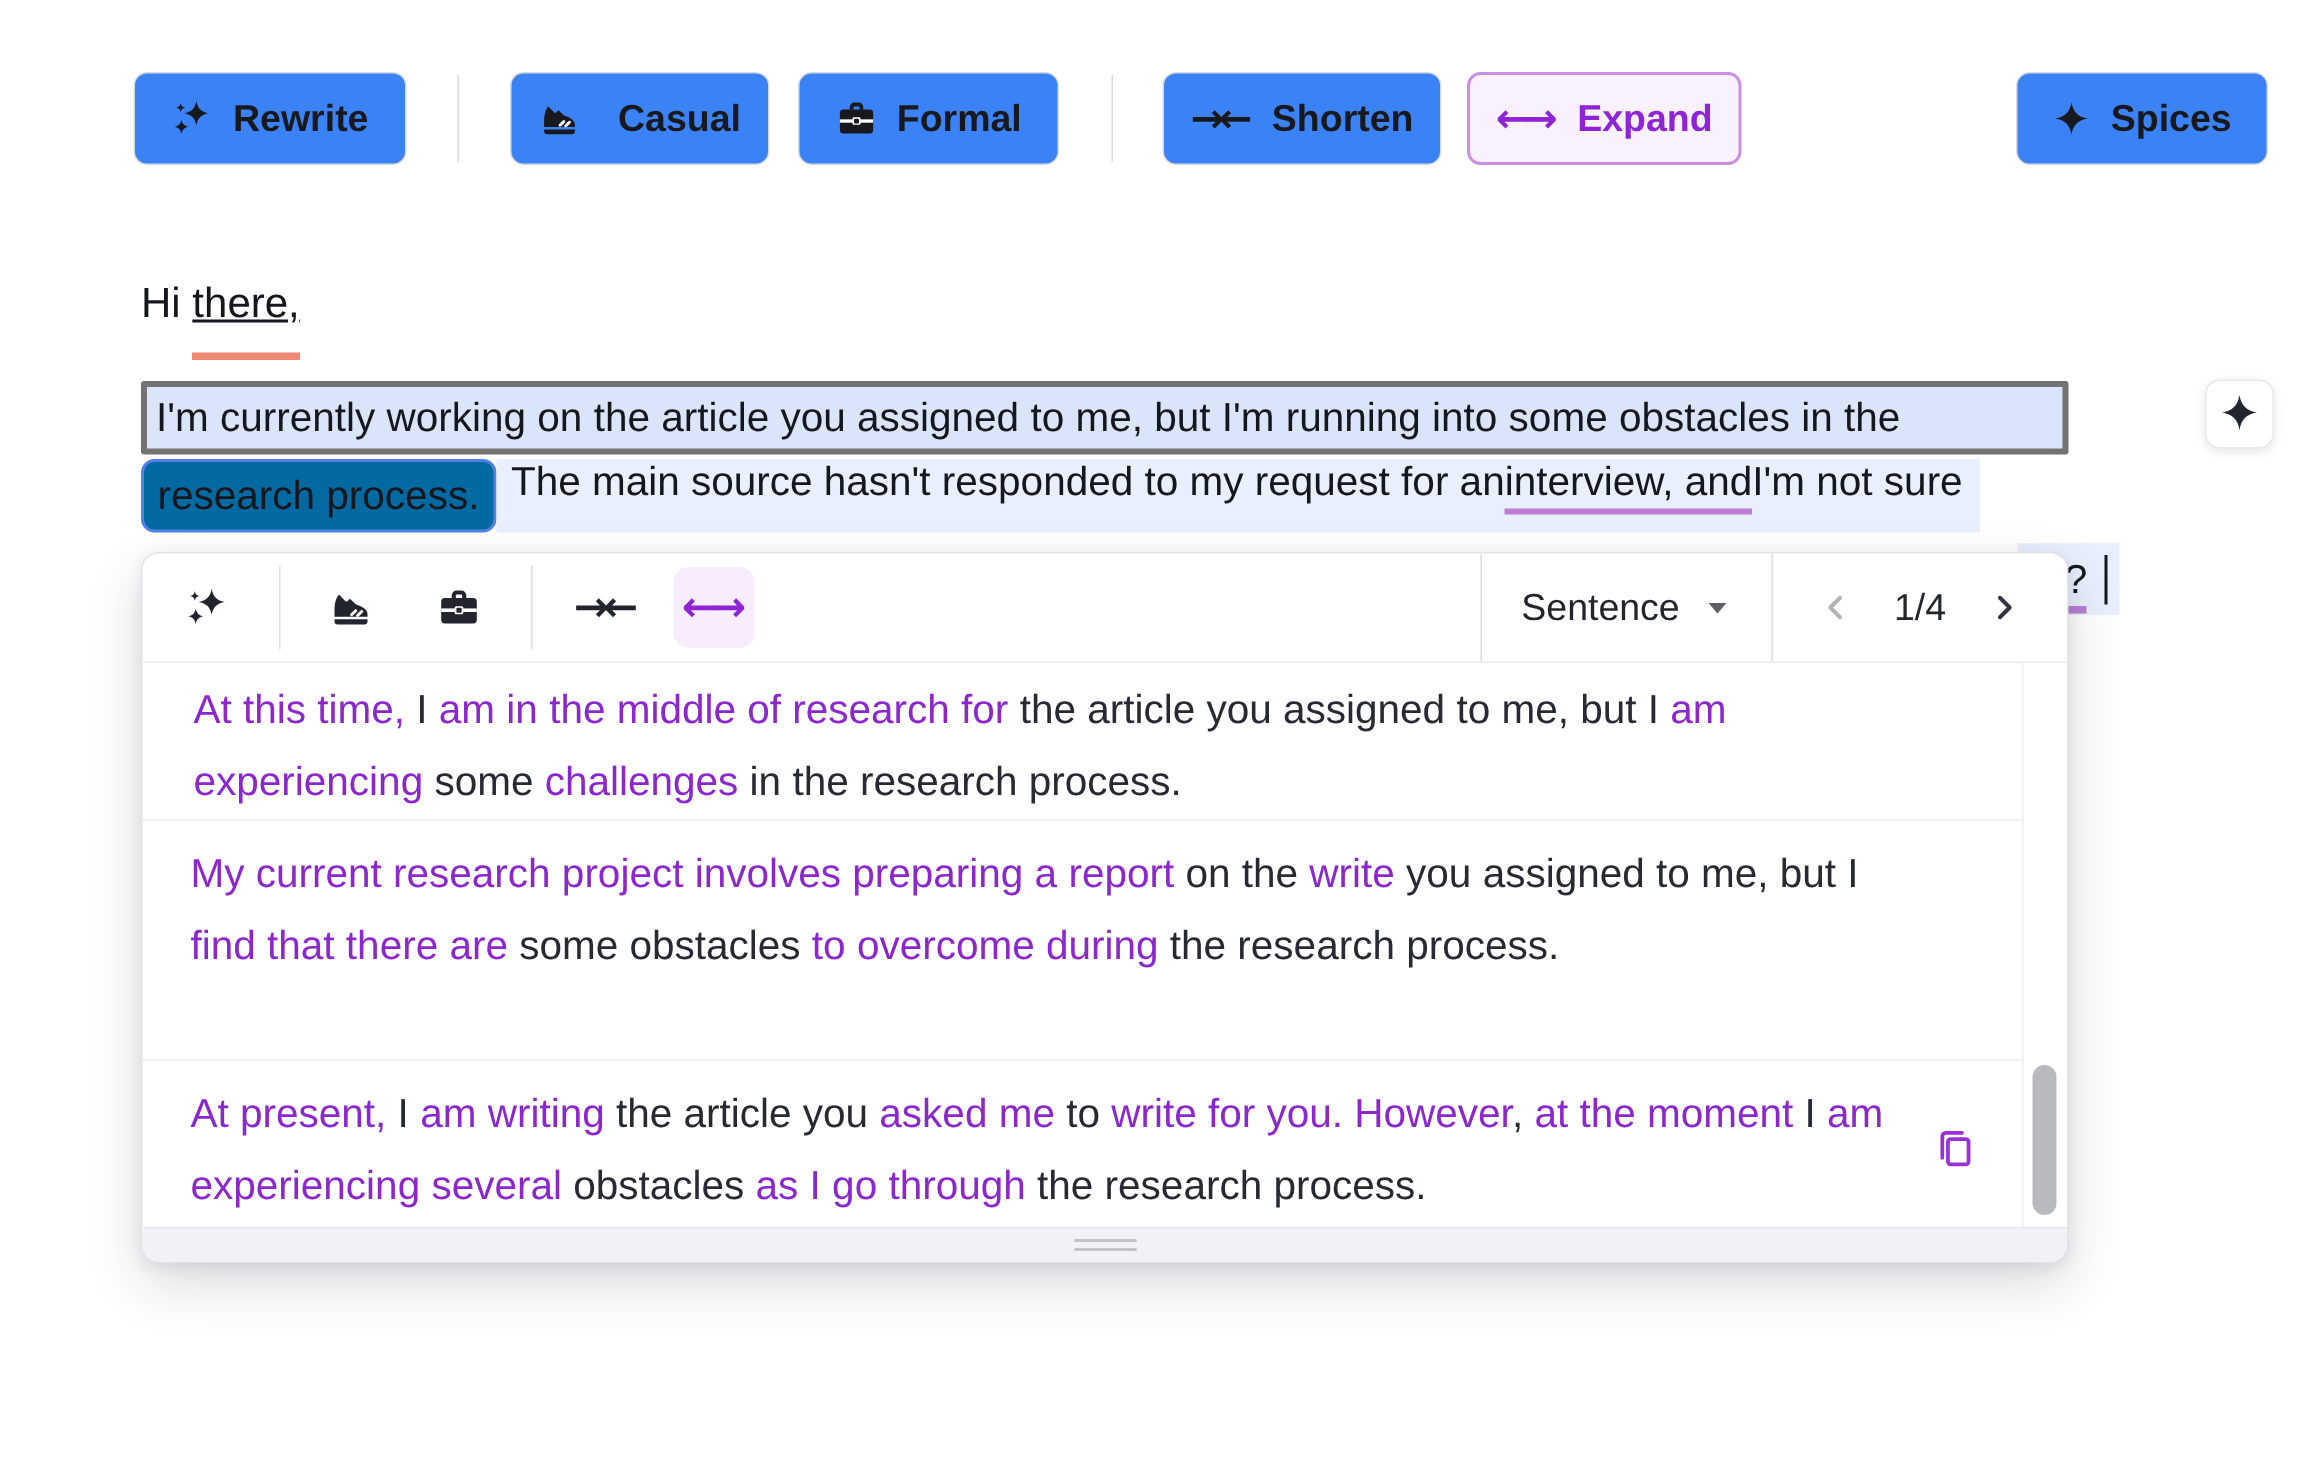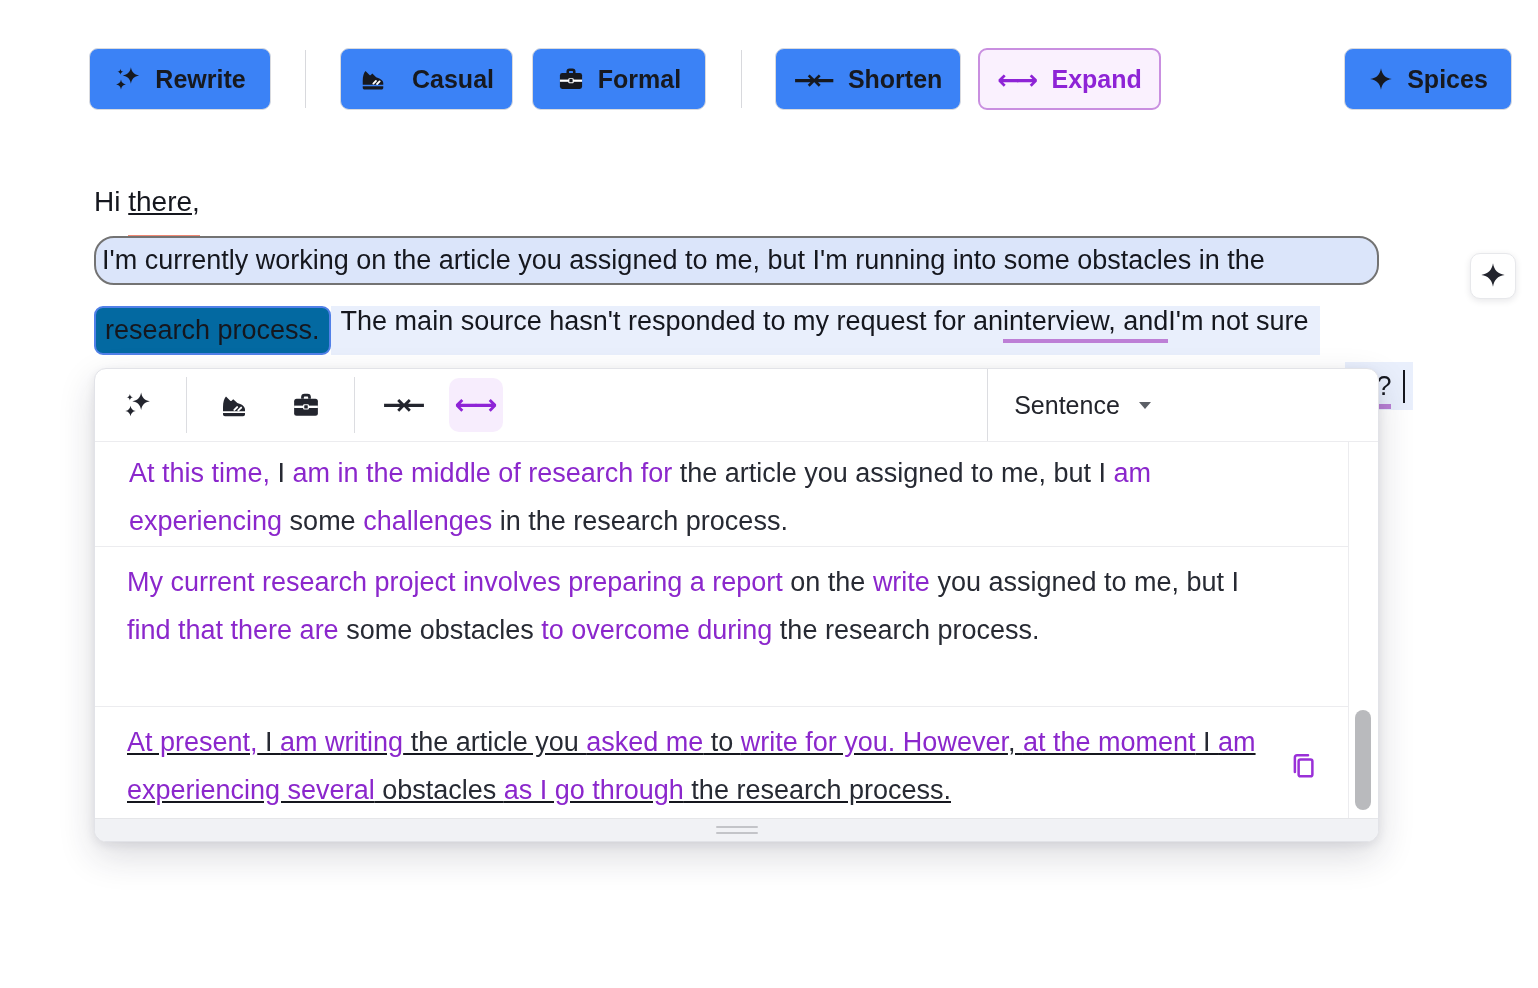--- a/index.html
+++ b/index.html
@@ -25,22 +25,22 @@
   #btn-spices{left:1344px;width:168px;}
   .tdivider{position:absolute;top:50px;width:1px;height:58px;background:#d8d9dd;}
   .ticon{display:flex;align-items:center;justify-content:center;}
   .arrow-glyph{font-family:"DejaVu Sans",sans-serif;font-weight:700;font-size:27px;letter-spacing:-4px;line-height:1;padding-right:4px;}
   #btn-expand .arrow-glyph{color:#8e24d6;}
 
   
   .greeting{position:absolute;left:94px;top:186px;font-size:28px;}
   .u-red{border-bottom:5px solid #ef8874;padding-bottom:18px;text-decoration:underline;}
   .sent-line1{
-    position:absolute;left:94px;top:236px;width:1285px;height:49px;box-sizing:border-box;
-    background:#dbe5fa;border:2px solid #737373;border-radius:20px;
+    position:absolute;left:94px;top:254px;width:1285px;height:49px;box-sizing:border-box;
+    background:#dbe5fa;border:4px solid #737373;border-radius:2px;
     display:flex;align-items:center;padding:0 6px;
     font-size:27px;white-space:nowrap;overflow:visible;
   }
   .doc-line2{position:absolute;left:94px;top:306px;height:49px;display:flex;align-items:stretch;font-size:27px;white-space:nowrap;}
   .sent-line2-box{
     box-sizing:border-box;background:#0369a1;border:2px solid #5180e8;border-radius:9px;
     display:flex;align-items:center;padding:0 9px;
   }
   .after-highlight{background:#e9effc;display:flex;align-items:flex-start;padding:0 12px 0 10px;}
   .u-purple{border-bottom:4px solid #bd7fd6;padding-bottom:2px;}
@@ -87,21 +87,21 @@
     border-left:1px solid #dcdde1;display:flex;align-items:center;justify-content:center;gap:26px;
     font-size:25px;color:#23252c;
   }
   .pager-btn{border:none;background:transparent;padding:0;display:flex;align-items:center;cursor:pointer;}
 
   .suggestion-area{flex:1;display:flex;min-height:0;}
   .suggestion-list{width:1254px;box-sizing:border-box;}
   .srow{box-sizing:border-box;position:relative;padding:7px 70px 0 32px;border-bottom:1px solid #ececef;cursor:pointer;}
   .suggestion-list .srow:nth-child(1){height:105px;padding-left:34px;}
   .suggestion-list .srow:nth-child(2){height:160px;padding-top:11px;}
-  .suggestion-list .srow:nth-child(3){height:115px;padding-top:11px;border-bottom:none;text-decoration:underline;}
+  .suggestion-list .srow:nth-child(3){height:115px;padding-top:11px;border-bottom:none;}
   .stext{margin:0;max-width:1150px;font-size:27px;line-height:48px;color:#272a33;}
   .stext .hl{color:#8b27cc;}
   .copy-btn{
     position:absolute;right:30px;top:50%;transform:translateY(-50%);
     border:none;background:transparent;padding:0;cursor:pointer;display:flex;
   }
   .scroll-track{width:30px;box-sizing:border-box;border-left:1px solid #ececef;position:relative;}
   .scroll-thumb{position:absolute;left:6px;top:268px;width:16px;height:100px;border-radius:8px;background:#b9babd;cursor:pointer;}
 
   .popup-footer{
@@ -237,20 +237,33 @@
       <span class="arrow-glyph">←→</span>
     </button>
 
     <div class="mode-select">
       <span>Sentence</span>
       <svg width="20" height="20" viewBox="0 0 20 20">
         <polygon points="4,7 16,7 10,14" fill="#5c5f66"></polygon>
       </svg>
     </div>
 
+    <div class="pager">
+      <button class="pager-btn">
+        <svg width="26" height="26" viewBox="0 0 24 24" fill="none">
+          <polyline points="14.5 6 8.5 12 14.5 18" stroke="#b2b3b8" stroke-width="2.4" stroke-linecap="round" stroke-linejoin="round"></polyline>
+        </svg>
+      </button>
+      <span>1/4</span>
+      <button class="pager-btn">
+        <svg width="26" height="26" viewBox="0 0 24 24" fill="none">
+          <polyline points="9.5 6 15.5 12 9.5 18" stroke="#33363e" stroke-width="2.4" stroke-linecap="round" stroke-linejoin="round"></polyline>
+        </svg>
+      </button>
+    </div>
   </div>
 
   <div class="suggestion-area">
     <div class="suggestion-list">
   <div class="srow">
     <p class="stext"><span class="hl">At this time,</span><span> I </span><span class="hl">am in the middle of research for</span><span> the article you assigned to me, but I </span><span class="hl">am experiencing</span><span> some </span><span class="hl">challenges</span><span> in the research process.</span></p>
 
   </div>
 
   <div class="srow">

